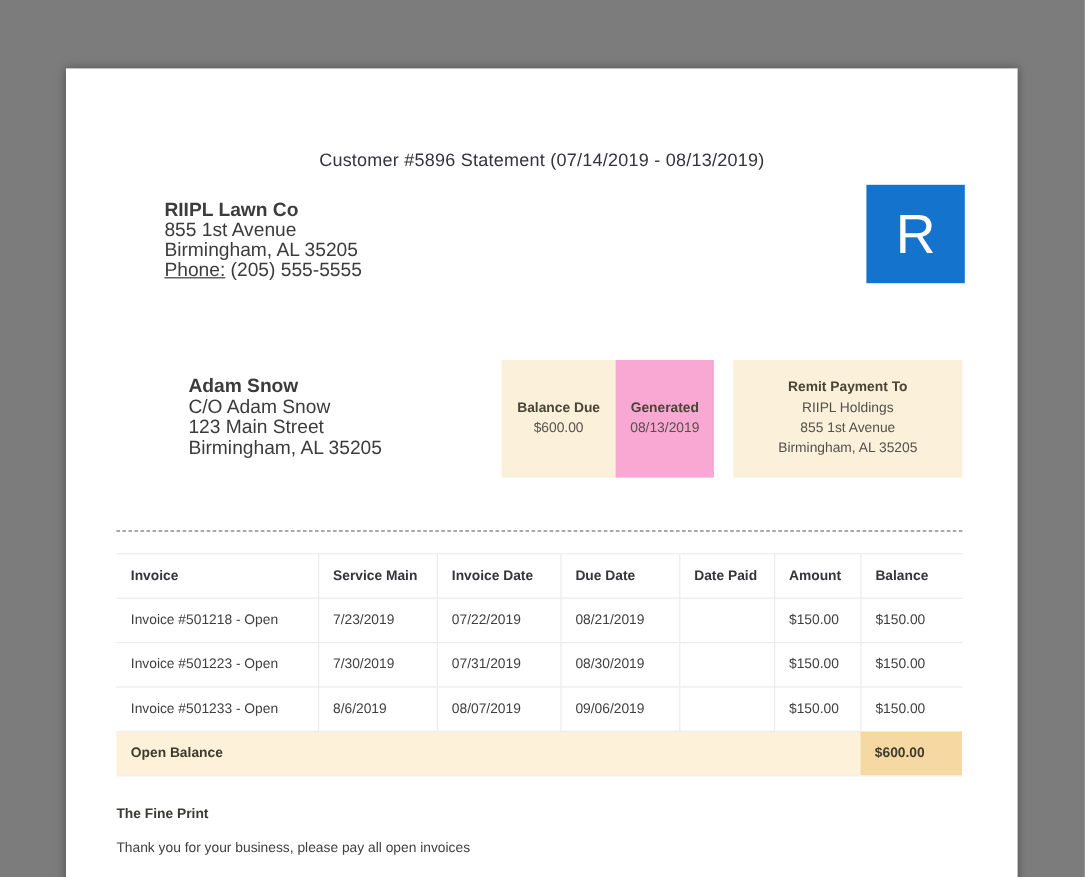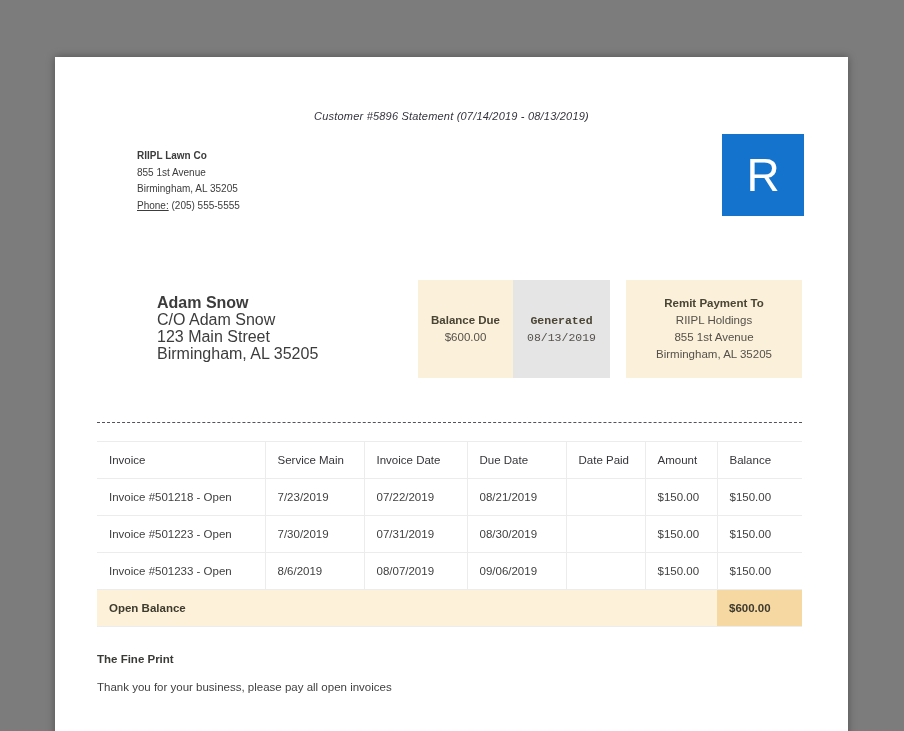--- a/index.html
+++ b/index.html
@@ -10,63 +10,62 @@
     position:relative;
     font-family:"Liberation Sans", sans-serif;
   }
   .page {
     position:absolute; left:55px; top:57px;
     width:793px; height:940px;
     background:#ffffff;
     box-shadow:0 0 8px rgba(0,0,0,0.35);
   }
   .title {
-    padding-top:53px;
+    padding-top:68px;
     text-align:center;
-    font-size:11px;
+    font-size:15px;
     color:#34343e;
     letter-spacing:0.2px;
-    font-style:italic;
   }
   .header-row { display:flex; justify-content:space-between; margin:26px 44px 0 82px; }
-  .company { font-size:10px; color:#3c3c3c; line-height:16.5px; }
+  .company { font-size:16px; color:#3c3c3c; line-height:16.5px; }
   .company .name { font-weight:bold; }
   .phone-label { text-decoration:underline; }
   .logo {
     width:82px; height:82px; background:#1473cc; margin-top:-14px;
     display:flex; align-items:center; justify-content:center;
   }
   .logo span { color:#ffffff; font-size:46px; line-height:1; }
   .mid-row { display:flex; align-items:flex-start; margin:64px 46px 0 102px; }
   .recipient { font-size:16px; color:#3c3c3c; line-height:17px; padding-top:14px; }
   .recipient .name { font-weight:bold; }
   .summary { margin-left:auto; display:flex; width:384px; height:98px; }
   .summary .cell {
     display:flex; flex-direction:column; justify-content:center;
     text-align:center; font-size:11.5px; line-height:17px; color:#55504a;
   }
   .cell.balance  { width:95px; background:#fbf0da; }
-  .cell.generated{ width:97px; background:#e5e5e5;font-family:Liberation Mono, monospace; }
+  .cell.generated{ width:82px; background:#f9a8d4; }
   .cell.remit    { flex:1;     background:#fbf0da;margin-left:16px; }
   .cell .label { font-weight:bold; color:#4a4434; }
   .divider { margin:44px 46px 0 42px; border-top:1px dashed #53535c; height:0; }
   .invoice-table {
     margin:18px 46px 0 42px;
     border-collapse:collapse; table-layout:fixed;
     width:705px; font-size:11.5px; color:#3f3f3f;
   }
   .invoice-table th, .invoice-table td {
     border-bottom:1px solid #ececec;
     border-right:1px solid #ececec;
     padding:12px 8px 12px 12px;
     text-align:left;
     overflow:hidden; white-space:nowrap;
   }
   .invoice-table th:last-child, .invoice-table td:last-child { border-right:none; }
-  .invoice-table thead th { border-top:1px solid #ececec; font-weight:normal; color:#35353a; }
+  .invoice-table thead th { border-top:1px solid #ececec; font-weight:bold; color:#35353a; }
   .invoice-table tfoot td {
     background:#fdf2d9; font-weight:bold; color:#3e3a2e; border-right:none;
   }
   .invoice-table tfoot td.footer-value { background:#f6d9a2; }
   .fine-heading { margin:26px 46px 0 42px; font-size:11.5px; font-weight:bold; color:#3a3a36; }
   .fine-body    { margin:16px 46px 0 42px; font-size:11.5px; color:#3f3f3f; }
 </style>
 </head>
 <body>
 

